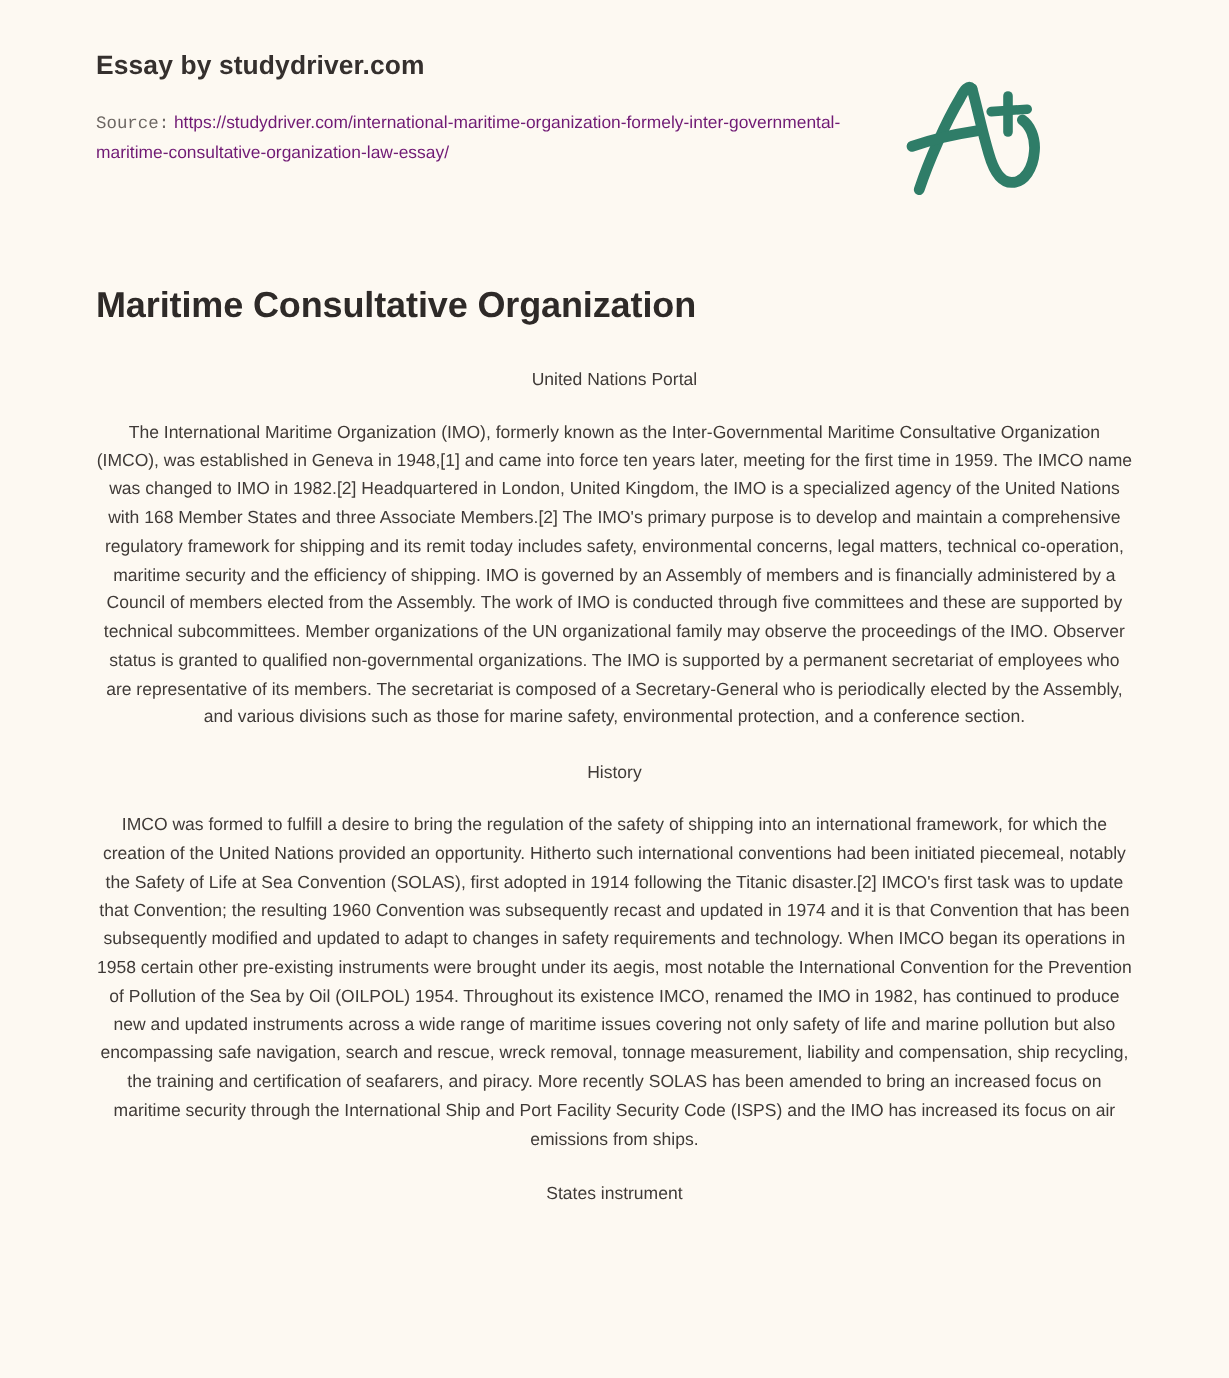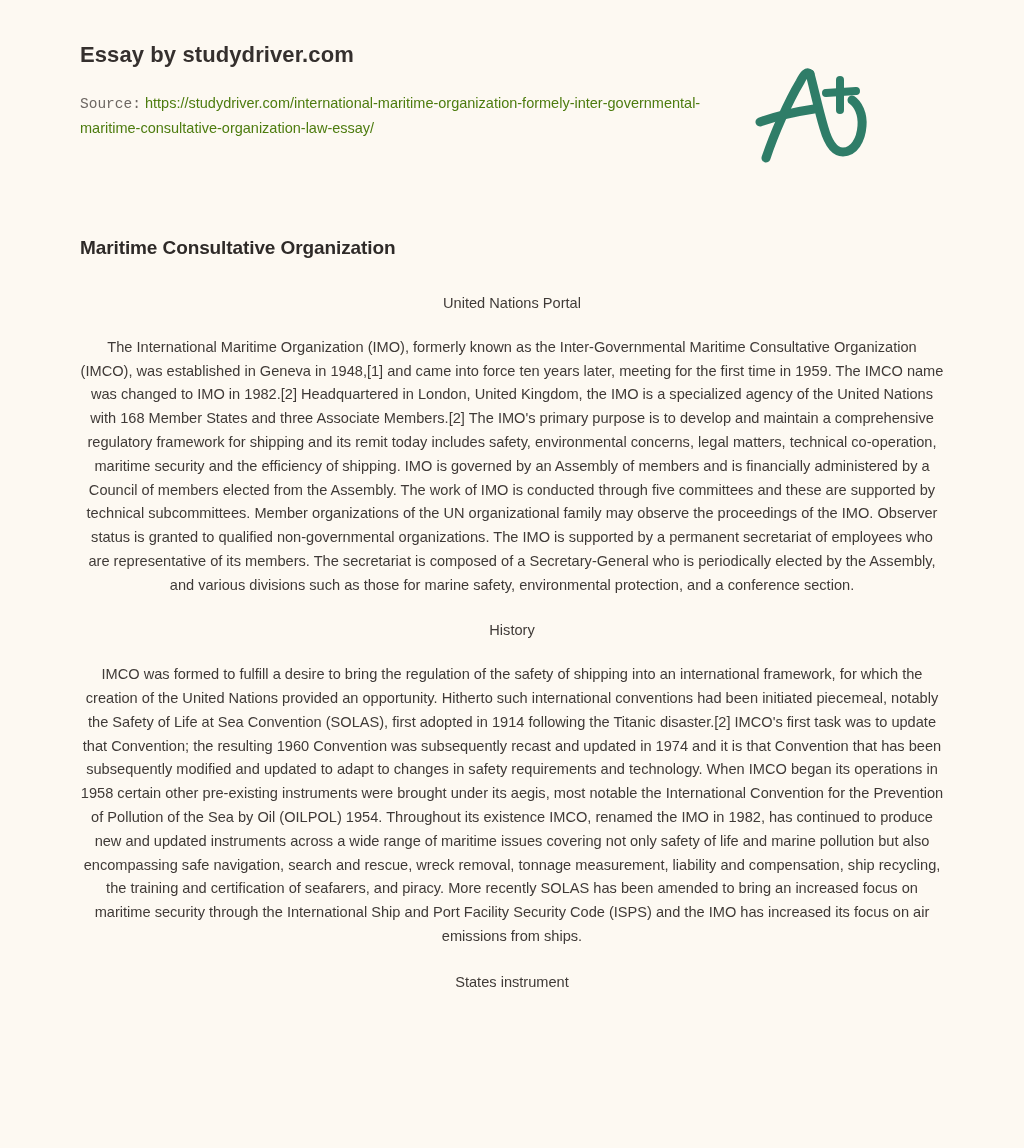--- a/index.html
+++ b/index.html
@@ -42,39 +42,39 @@
     font-size: 14.5px;
     line-height: 1.62;
     max-width: 640px;
     color: #6d6763;
   }
   .source-label {
     color: #6d6763;
     font-family: Liberation Mono, monospace;
   }
   .source-url {
-    color: #4d7c0f;
+    color: #701a75;
     text-decoration: none;
     word-break: break-word;
   }
 
   
   .logo {
     position: absolute;
     top: 62px;
     right: 60px;
     width: 140px;
     height: 110px;
   }
   .logo svg { display: block; width: 100%; height: 100%; }
 
   
   .doc-title {
     margin-top: 96px;
-    font-size: 19px;
+    font-size: 30px;
     font-weight: bold;
     letter-spacing: -0.1px;
     color: #2e2a28;
     line-height: 1.25;
   }
 
   
   .content {
     margin-top: 32px;
   }

